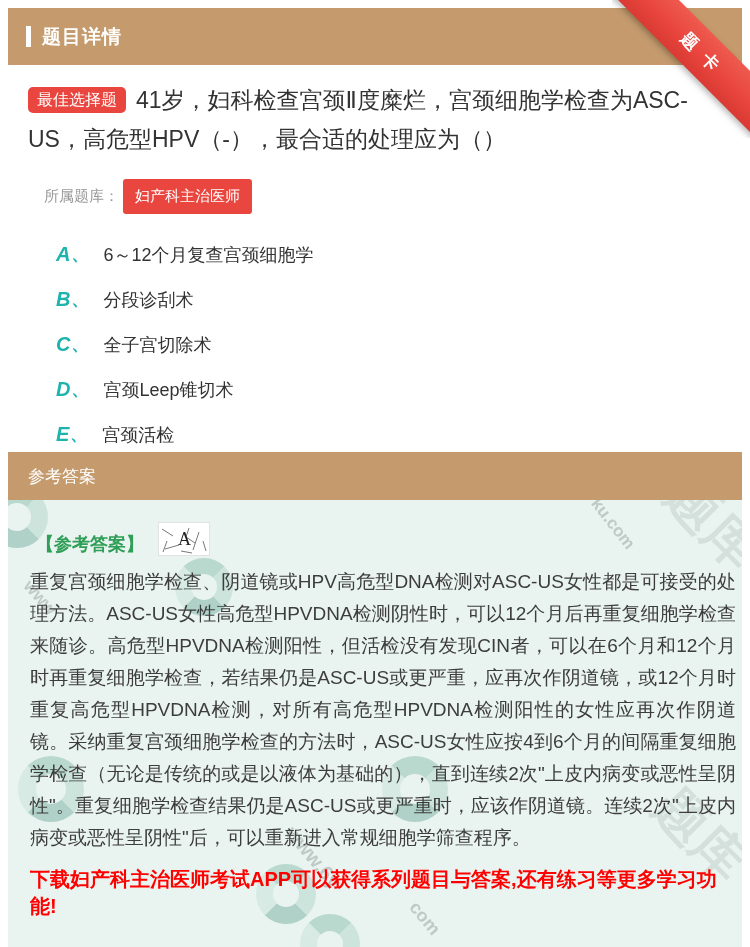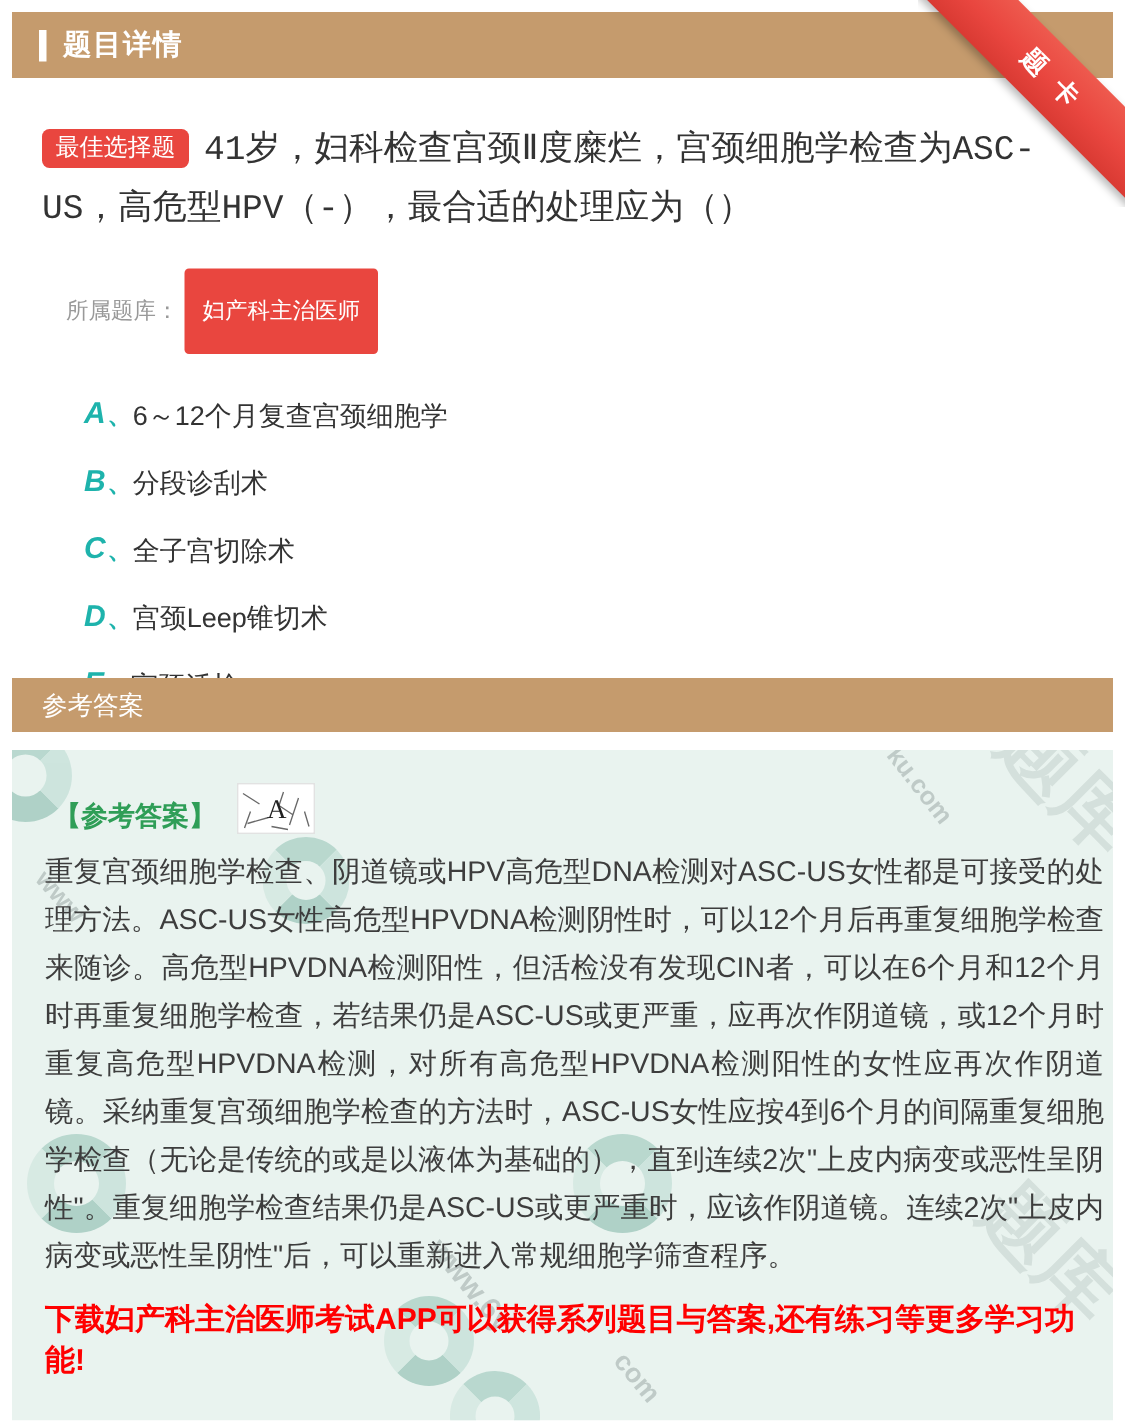--- a/index.html
+++ b/index.html
@@ -4,59 +4,59 @@
 <style>
   html,body{margin:0;padding:0;}
   body{
     width:750px;height:947px;position:relative;overflow:hidden;
     background:#ffffff;
     font-family:"Liberation Sans","DejaVu Sans",sans-serif;
     -webkit-font-smoothing:antialiased;
   }
   
   .header-bar{
-    position:absolute;left:8px;top:8px;right:8px;height:44px;
+    position:absolute;left:8px;top:8px;right:8px;height:57px;
     background:#C59B6D;display:flex;align-items:center;padding-left:18px;
     box-sizing:border-box;
   }
   .header-tick{width:5px;height:21px;background:#ffffff;margin-right:11px;}
   .header-title{color:#ffffff;font-size:19px;font-weight:bold;letter-spacing:1px;}
   
   .ribbon-wrap{position:absolute;top:0;right:0;width:138px;height:138px;overflow:hidden;z-index:6;}
   .ribbon{
     position:absolute;top:30px;right:-55px;width:210px;padding:10px 0;
     background:linear-gradient(180deg,#EE5A4E 0%,#E9463F 55%,#D93A33 100%);
     transform:rotate(45deg);
     color:#fff;font-size:17px;font-weight:bold;text-align:center;
     letter-spacing:12px;text-indent:12px;
     box-shadow:0 3px 6px rgba(0,0,0,.28);
   }
   
   .question-text{
-    margin:16px 24px 16px 28px;font-size:23px;line-height:39px;color:#333;font-family:Liberation Mono, monospace;
+    margin:16px 24px 16px 28px;font-size:23px;line-height:39px;color:#333;
   }
   .type-badge{
     display:inline-block;background:#E9463F;color:#fff;font-size:16px;
     padding:3px 9px;border-radius:5px;margin-right:10px;vertical-align:3px;
     line-height:20px;
   }
   .bank-row{margin:20px 0 0 44px;display:flex;align-items:center;}
   .bank-label{color:#999;font-size:15px;}
   .bank-badge{
-    background:#E9463F;color:#fff;font-size:15px;padding:19px 12px;
+    background:#E9463F;color:#fff;font-size:15px;padding:8px 12px;
     border-radius:3px;margin-left:4px;
   }
   .options{margin:18px 0 0 0;}
   .option-row{height:45px;display:flex;align-items:center;margin-left:56px;}
   .opt-letter{color:#1EB3AC;font-size:20px;font-weight:bold;font-style:italic;}
   .opt-sep{color:#1EB3AC;font-size:17px;font-weight:bold;margin-left:1px;}
-  .opt-text{color:#333;font-size:18px;}
+  .opt-text{color:#333;font-size:18px;margin-left:15px;}
   
   .answer-bar{
-    position:absolute;left:8px;right:8px;top:452px;height:36px;
+    position:absolute;left:8px;right:8px;top:452px;height:48px;
     background:#C59B6D;display:flex;align-items:center;justify-content:space-between;
     padding:0 20px;box-sizing:border-box;color:#fff;font-size:17px;
   }
   
   .answer-panel{
     position:absolute;left:8px;right:8px;top:500px;bottom:0;
     background:#E9F3EF;overflow:hidden;box-sizing:border-box;
     padding:22px 20px 0 20px;
   }
   .wm-donut{

